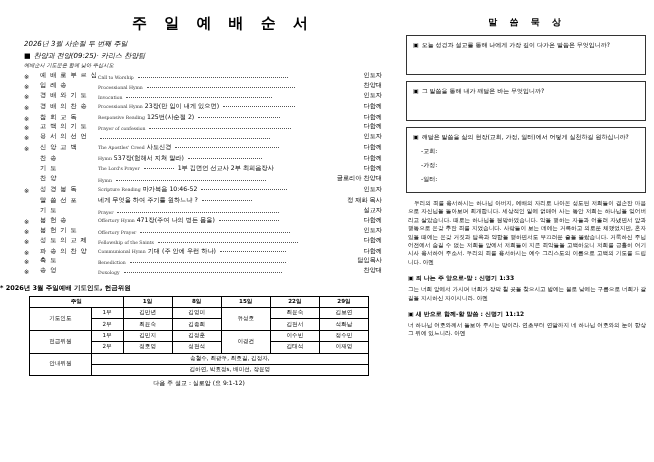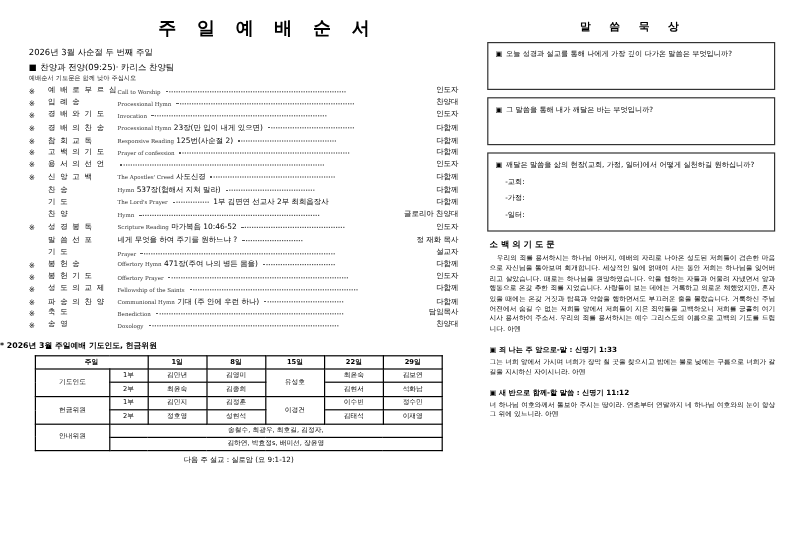--- a/index.html
+++ b/index.html
@@ -17,24 +17,24 @@
 
   .title{
     text-align:center;font-size:15px;letter-spacing:6px;
     font-weight:bold;margin-top:14px;margin-bottom:2px;
     font-family:"DejaVu Serif","Liberation Serif",serif;
     padding-left:48px;
   }
   .rtitle{
     text-align:center;font-size:9px;letter-spacing:5px;font-weight:bold;
     margin-top:16px;margin-bottom:6px;
-    font-family:Liberation Mono, monospace;
-  }
-
-  .hdr{margin:6px 0 2px 24px;font-size:7px;}
+    font-family:Liberation Serif, serif;
+  }
+
+  .hdr{margin:6px 0 2px 24px;font-size:7px;font-style:italic;}
   .hdr .line{margin-bottom:1.5px;}
   .hdr .right-note{float:right;margin-right:18px;}
   .small{font-size:5.2px;color:#222;}
 
   table.order{
     margin:0 16px 0 24px;width:358px;border-collapse:collapse;
     font-size:6.2px;
   }
   table.order td{padding:0.4px 0;vertical-align:bottom;white-space:nowrap;}
   td.c1{width:16px;text-align:left;}
@@ -287,21 +287,20 @@
 
     <div class="qbox" style="min-height:54px">
       <div class="q">
         <span class="marker">▣</span><span>깨달은 말씀을 삶의 현장(교회, 가정, 일터)에서 어떻게 실천하길 원하십니까?</span>
       </div>
       <div class="sub">-교회:</div>
       <div class="sub">-가정:</div>
       <div class="sub">-일터:</div>
     </div>
 
-    <div class="sec-h">소 백 의  기 도 문</div>
     <div class="para">우리의 죄를 용서하시는 하나님 아버지, 예배의 자리로 나아온 성도된 저희들이 겸손한 마음으로 자신님을 돌아보며 회개합니다. 세상적인 일에 얽매여 사는 동안 저희는 하나님을 잊어버리고 살았습니다. 때로는 하나님을 원망하였습니다. 악을 행하는 자들과 어울려 자냈면서 앞과 행동으로 온갖 추한 죄를 지었습니다. 사랑들이 보는 데에는 거록하고 의로운 체했었지만, 혼자 있을 때에는 온갖 거짓과 탐욕과 약함을 행하면서도 부끄러운 줄을 몰랐습니다. 거룩하신 주님 어전에서 숨길 수 없는 저희들 앞에서 저희들이 지은 죄악들을 고백하오니 저희를 긍휼히 여기시사 용서하여 주소서. 우리의 죄를 용서하시는 예수 그리스도의 이름으로 고백의 기도를 드립니다. 아멘</div>
 
     <div class="verse-h">▣ 죄 나는 주 앞으로-말 : 신명기 1:33</div>
     <div class="verse">그는 너희 앞에서 가시며 너희가 장막 칠 곳을 찾으시고 밤에는 불로 낮에는 구름으로 너희가 갈 길을 지시하신 자이시니라. 아멘</div>
 
     <div class="verse-h">▣ 새 반으로 함께-할 말씀 : 신명기 11:12</div>
     <div class="verse">너 하나님 여호와께서 돌보아 주시는 땅이라. 연초부터 연말까지 네 하나님 여호와의 눈이 항상 그 위에 있느니라. 아멘</div>
   </div>
 
 </div>

